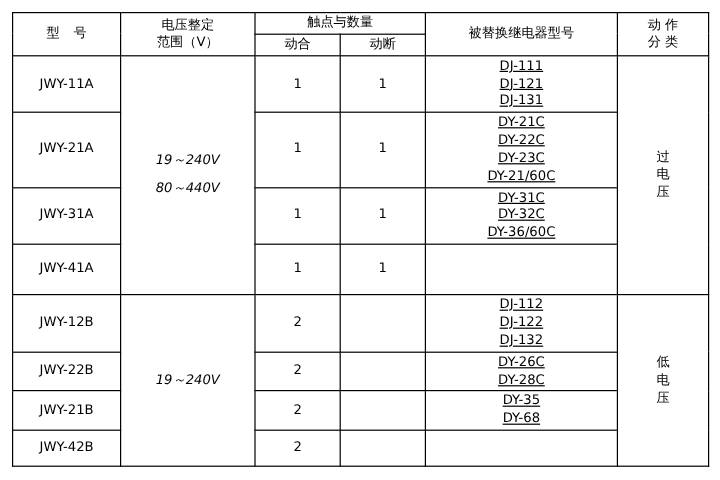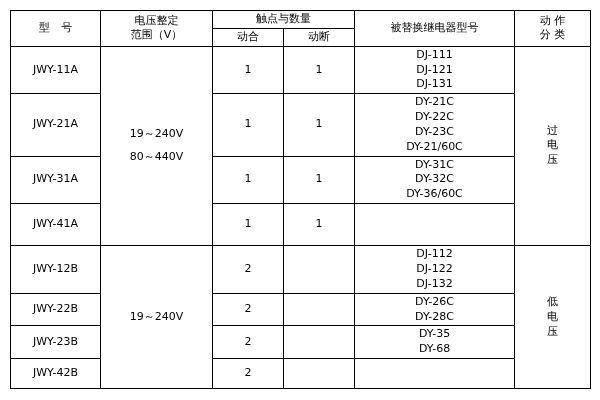--- a/index.html
+++ b/index.html
@@ -48,27 +48,29 @@
   }
   .vert {
     font-size: 11.5px;
     line-height: 2.0;
   }
   .vert .stack-line {
     display: block;
   }
   .volt-cell .stack-line {
     display: block;
+    font-style: italic;
   }
   .volt-cell .gap {
     display: block;
     height: 8px;
   }
   .repl-cell {
     font-size: 11px;
+    text-decoration: underline;
   }
   .col-model { width: 90px; }
   .col-volt  { width: 112px; }
   .col-no    { width: 71px; }
   .col-nc    { width: 71px; }
   .col-repl  { width: 160px; }
   .col-class { width: 76px; }
 </style>
 </head>
 <body>
@@ -172,21 +174,21 @@
     <tr style="height:32px">
       <td class="model-cell">JWY-22B</td>
       <td>2</td>
       <td></td>
       <td class="repl-cell">
         <span class="stack-line">DY-26C</span>
         <span class="stack-line">DY-28C</span>
       </td>
     </tr>
     <tr style="height:32px">
-      <td class="model-cell">JWY-23B</td>
+      <td class="model-cell">JWY-21B</td>
       <td>2</td>
       <td></td>
       <td class="repl-cell">
         <span class="stack-line">DY-35</span>
         <span class="stack-line">DY-68</span>
       </td>
     </tr>
     <tr style="height:30px">
       <td class="model-cell">JWY-42B</td>
       <td>2</td>

